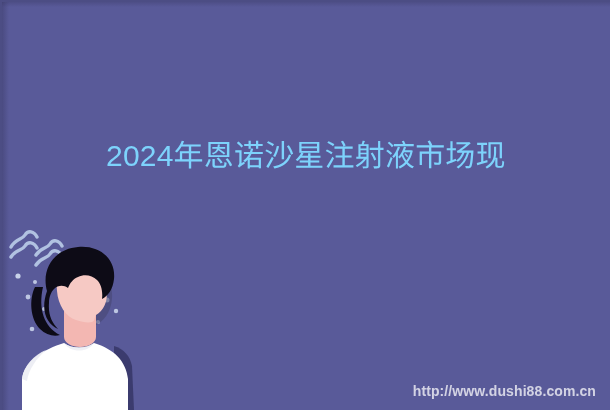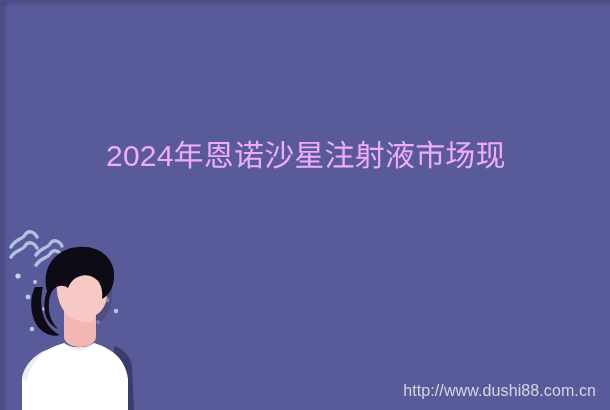--- a/index.html
+++ b/index.html
@@ -35,39 +35,40 @@
 
   
   #title-block {
     position: absolute;
     left: 104px;
     top: 134px;
     width: 448px;
   }
   .title-line {
     display: block;
-    color: #f0abfc;
+    color: #7dd3fc;
     font-size: 30px;
     line-height: 40px;
     letter-spacing: 0.2px;
     white-space: nowrap;
     font-weight: 400;
     text-rendering: optimizeLegibility;
   }
 
   
   #watermark {
     position: absolute;
     right: 14px;
     bottom: 10px;
     color: rgba(228, 228, 238, 0.88);
-    font-size: 16px;
+    font-size: 14px;
     line-height: 18px;
     letter-spacing: 0.1px;
     white-space: nowrap;
+    font-weight: bold;
   }
 
   
   #illustration {
     position: absolute;
     left: 0;
     bottom: 0;
     width: 175px;
     height: 185px;
   }

